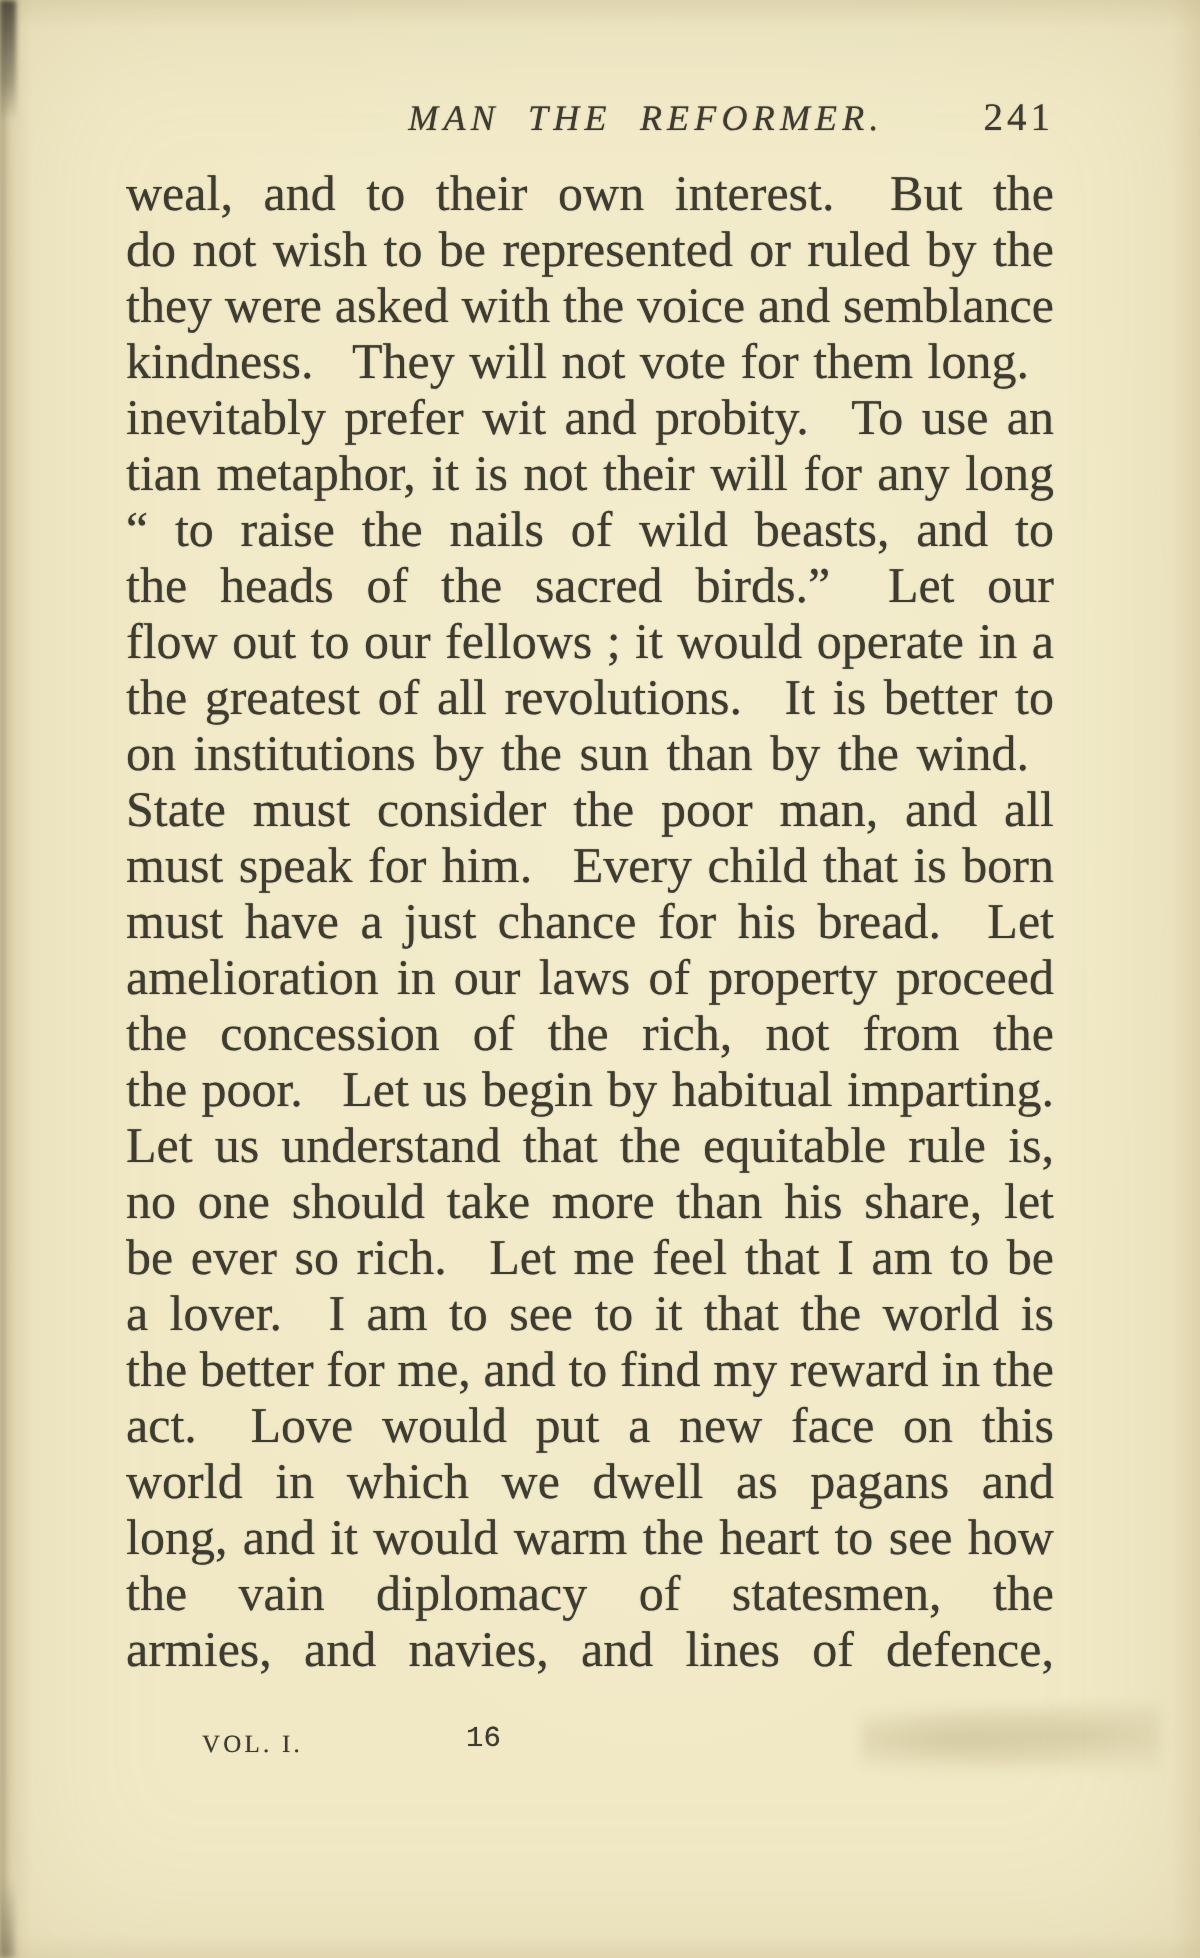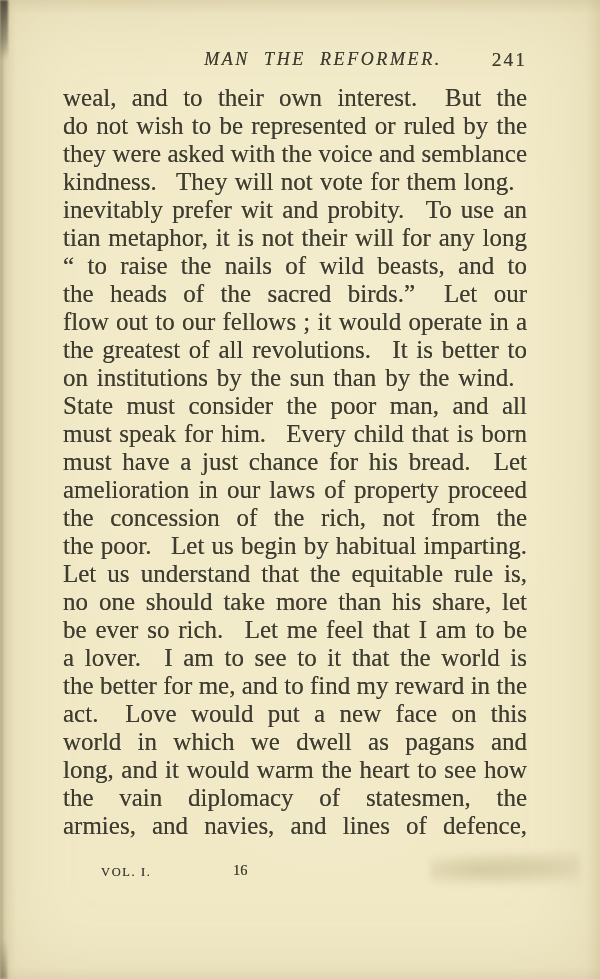--- a/index.html
+++ b/index.html
@@ -111,20 +111,21 @@
     font-size: 12.5px;
     letter-spacing: 1.6px;
     text-shadow: 0 0 0.5px rgba(62,60,49,0.7);
     margin-left: 20px;
   }
   .signature-number {
     position: absolute;
     left: 170px; top: 0;
     font-size: 14.5px;
     text-shadow: 0 0 0.5px rgba(62,60,49,0.7);
+    font-family: Liberation Mono, monospace;
   }
 </style>
 </head>
 <body>
 
 <div class="scan">
   <div class="edge-left"></div>
   <div class="corner-mark-top"></div>
   <div class="corner-mark-bottom"></div>
   <div class="show-through"></div>

